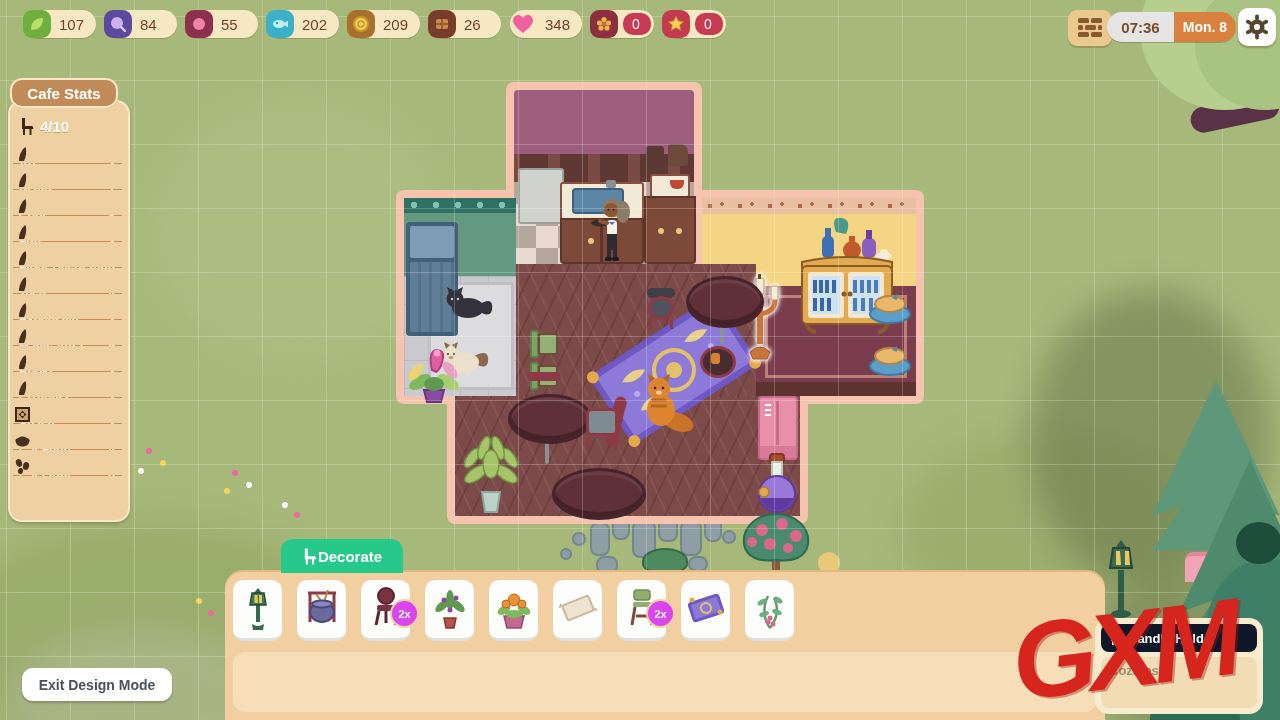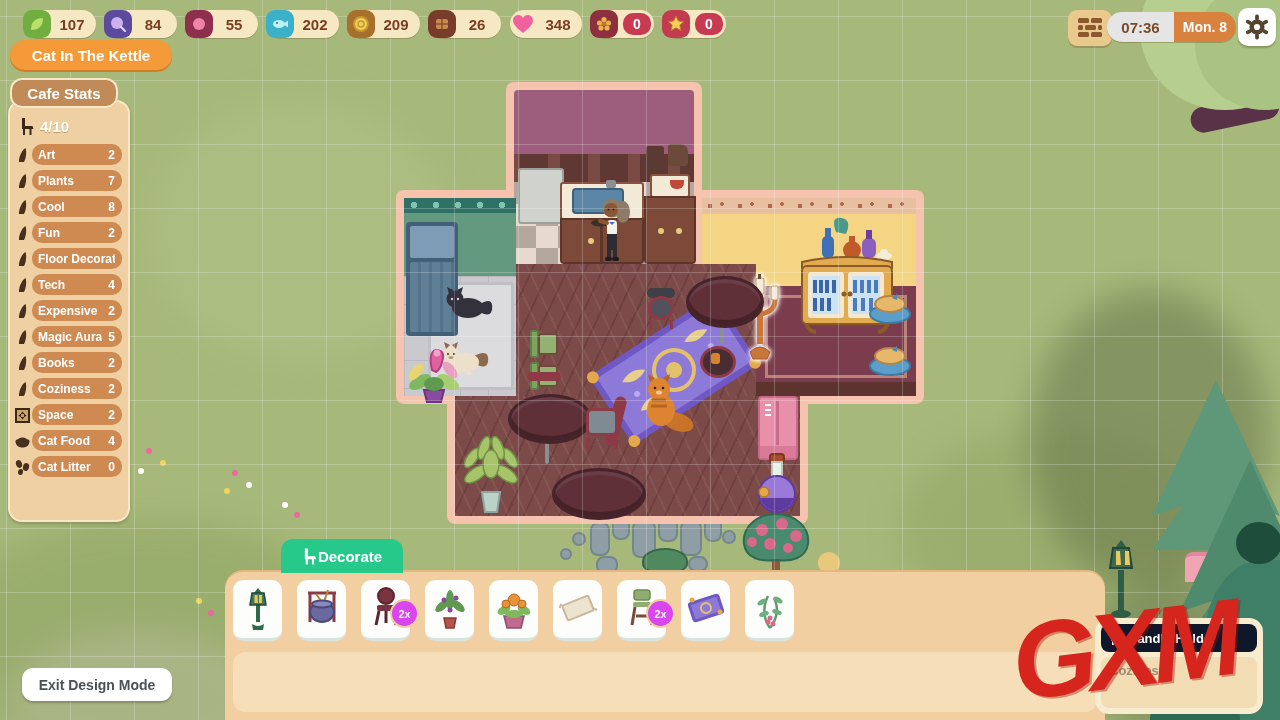--- a/index.html
+++ b/index.html
@@ -31,37 +31,37 @@
   .table{position:absolute;border-radius:50%;background:#5f3038;border:3px solid #47232b;
          box-shadow:inset 0 -5px 0 rgba(0,0,0,.28), inset 0 4px 0 rgba(255,255,255,.07);}
   .tableleg{position:absolute;width:4px;background:#8a8f94;border-radius:2px;}
 
   
   .res-bar{position:absolute;left:24px;top:10px;display:flex;gap:9px;z-index:110;}
   .res-pill{display:flex;align-items:center;background:#f7e8c4;border-radius:14px;height:28px;
             box-shadow:0 1px 0 rgba(90,60,20,.25);}
   .res-icon{width:28px;height:28px;border-radius:9px;display:flex;align-items:center;justify-content:center;
             margin-left:-1px;flex:none;}
-  .res-val{padding:0 11px 0 8px;color:#7b3d22;font-weight:700;font-size:15px;min-width:26px;text-align:center;}
+  .res-val{padding:0 11px 0 8px;color:#7b3d22;font-weight:400;font-size:15px;min-width:26px;}
   .res-val.badge{background:#c73a52;color:#fff;border-radius:10px;margin:3px 3px 3px 5px;
                  padding:0 9px;min-width:10px;line-height:22px;font-size:14px;}
 
   
   .cafe-name{position:absolute;left:10px;top:40px;width:162px;height:30px;background:#f49a38;
      border-radius:15px;color:#fff;font-weight:700;font-size:15px;display:flex;align-items:center;
      justify-content:center;z-index:110;box-shadow:0 2px 0 #d07f28;}
   .stats-panel{position:absolute;left:8px;top:100px;width:118px;height:418px;background:#eed0a2;
      border:2px solid #f8e8c8;border-radius:14px;z-index:105;box-shadow:0 2px 3px rgba(80,50,20,.25);}
   .stats-header{position:absolute;left:10px;top:78px;width:108px;height:30px;background:#c08b58;
      border-radius:12px;color:#fff;font-weight:700;font-size:15px;display:flex;align-items:center;
      justify-content:center;z-index:106;box-shadow:inset 0 0 0 2px #f8e8c8;}
   .stats-list{position:absolute;left:3px;top:12px;right:3px;display:flex;flex-direction:column;gap:7px;}
   .seats-row{display:flex;align-items:center;gap:4px;color:#fff;font-weight:700;font-size:15px;
      padding-left:6px;height:24px;text-shadow:0 1px 0 rgba(120,80,40,.4);}
-  .stat-row{display:flex;align-items:center;height:19px;}
+  .stat-row{display:flex;height:19px;flex-direction:column;}
   .stat-ic{width:19px;flex:none;display:flex;justify-content:center;}
   .stat-pill{flex:1;height:21px;background:#cf8a52;border-radius:10px;display:flex;align-items:center;
      justify-content:space-between;padding:0 7px 0 6px;color:#fff;font-weight:700;font-size:12px;
      overflow:hidden;white-space:nowrap;margin-right:3px;}
   .stat-pill .lb{overflow:hidden;text-overflow:clip;}
 
   
   .brick-btn{position:absolute;left:1068px;top:10px;width:44px;height:36px;background:#e9c98e;
      border-radius:9px;z-index:110;display:flex;align-items:center;justify-content:center;
      box-shadow:0 2px 0 rgba(120,80,30,.3);}
@@ -518,23 +518,20 @@
       <div class="res-pill">
         <span class="res-icon" style="background:#c23b4e;">
           <svg width="18" height="18" viewBox="0 0 18 18">
             <path d="M9 1l2.4 5 5.4.6-4 3.6 1.1 5.3L9 12.8 4.1 15.5 5.2 10.2 1.2 6.6 6.6 6z" fill="#f2cf5a" stroke="#c9762e" stroke-width="1"></path>
           </svg>
         </span>
         <span class="res-val badge">0</span>
       </div>
     </div>
 
-  <div class="cafe-name">
-    <span>Cat In The Kettle</span>
-  </div>
 
   <div class="brick-btn">
     <svg width="26" height="22" viewBox="0 0 26 22">
       <g fill="#8a5a2e">
           <rect x="1" y="1" width="11" height="5" rx="1.5"></rect>
           <rect x="14" y="1" width="11" height="5" rx="1.5"></rect>
       <rect x="1" y="8" width="5" height="5" rx="1.5"></rect>
           <rect x="8" y="8" width="11" height="5" rx="1.5"></rect>
           <rect x="21" y="8" width="4" height="5" rx="1.5"></rect>
       <rect x="1" y="15" width="11" height="5" rx="1.5"></rect>

